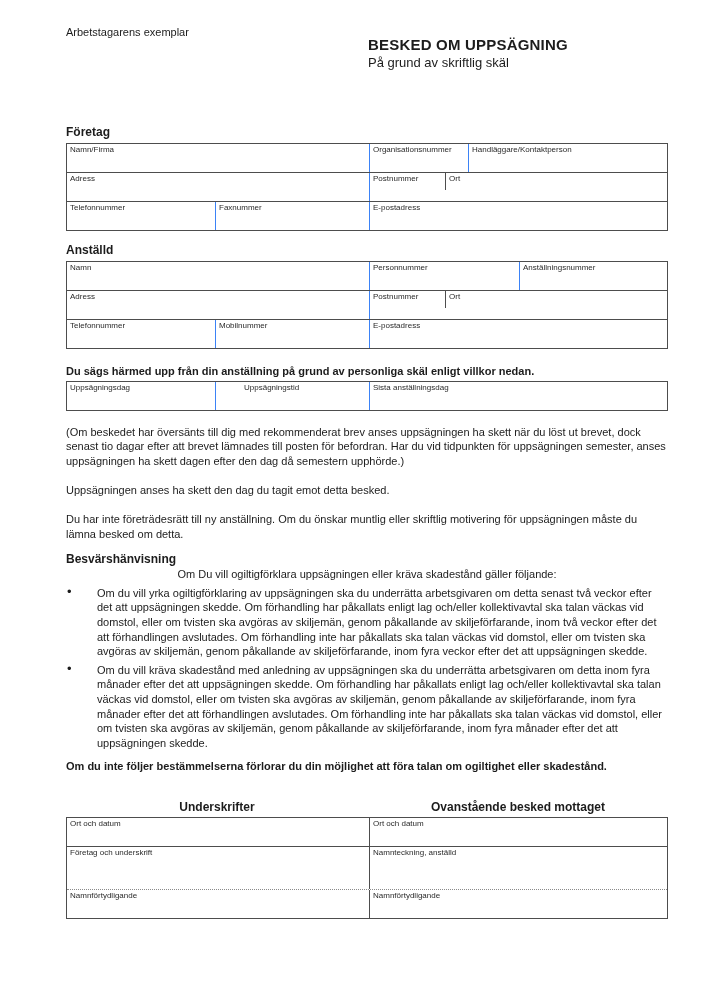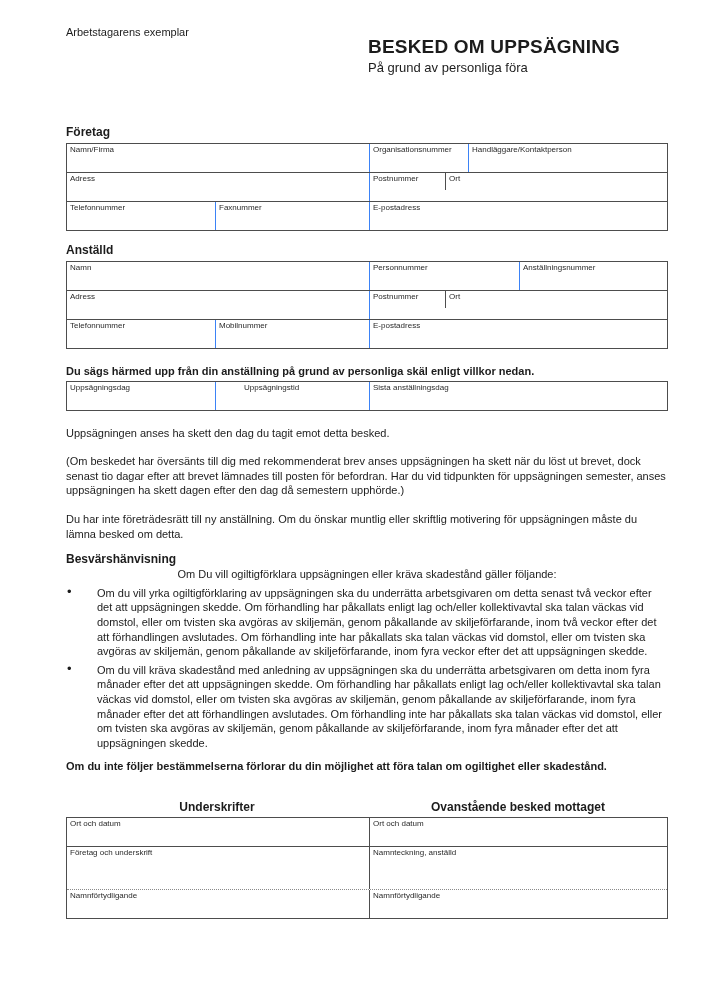--- a/index.html
+++ b/index.html
@@ -5,21 +5,21 @@
   html,body{margin:0;padding:0;background:#fff;}
   body{font-family:"Liberation Sans","DejaVu Sans",sans-serif;color:#1c1c1c;
        -webkit-font-smoothing:antialiased;}
   .page{position:relative;width:707px;height:1000px;background:#fff;overflow:hidden;}
   .content{position:absolute;left:66px;top:0;width:602px;}
 
   
   .header{position:relative;height:84px;box-sizing:border-box;padding-top:26px;}
   .copy-label{font-size:11px;}
   .title-block{position:absolute;left:302px;top:36px;}
-  .form-title{font-size:19px;font-weight:bold;letter-spacing:.2px;}
+  .form-title{font-size:15px;font-weight:bold;letter-spacing:.2px;}
   .form-subtitle{font-size:13px;margin-top:2px;}
 
   
   .section-heading{font-size:12px;font-weight:bold;line-height:15px;}
   .sh-company{margin-top:41px;}
   .sh-employee{margin-top:12px;}
 
   
   .form-table{border:1px solid #4d4d4d;margin-top:3px;}
   .form-table .row{display:flex;}
@@ -67,21 +67,21 @@
 </head>
 <body>
 
 <div class="page">
   <div class="content">
 
     <div class="header">
       <div class="copy-label">Arbetstagarens exemplar</div>
       <div class="title-block">
         <div class="form-title">BESKED OM UPPSÄGNING</div>
-        <div class="form-subtitle">På grund av personliga föra</div>
+        <div class="form-subtitle">På grund av skriftlig skäl</div>
       </div>
     </div>
 
     <div class="section-heading sh-company">Företag</div>
     <div class="form-table">
       <div class="row h28">
         <div class="cell" style="width:302px;">
           <span class="cl">Namn/Firma</span>
         </div>
         <div class="cell" style="width:99px;">
@@ -166,22 +166,22 @@
         </div>
         <div class="cell" style="width:154px;padding-left:28px;">
           <span class="cl">Uppsägningstid</span>
         </div>
         <div class="cell grow">
           <span class="cl">Sista anställningsdag</span>
         </div>
       </div>
     </div>
 
+    <div class="bodytext p2">(Om beskedet har översänts till dig med rekommenderat brev anses uppsägningen ha skett när du löst ut brevet, dock senast tio dagar efter att brevet lämnades till posten för befordran. Har du vid tidpunkten för uppsägningen semester, anses uppsägningen ha skett dagen efter den dag då semestern upphörde.)</div>
     <div class="bodytext p1">Uppsägningen anses ha skett den dag du tagit emot detta besked.</div>
-    <div class="bodytext p2">(Om beskedet har översänts till dig med rekommenderat brev anses uppsägningen ha skett när du löst ut brevet, dock senast tio dagar efter att brevet lämnades till posten för befordran. Har du vid tidpunkten för uppsägningen semester, anses uppsägningen ha skett dagen efter den dag då semestern upphörde.)</div>
     <div class="bodytext p3">Du har inte företrädesrätt till ny anställning. Om du önskar muntlig eller skriftlig motivering för uppsägningen måste du lämna besked om detta.</div>
 
     <div class="section-heading sh-appeal">Besvärshänvisning</div>
     <div class="bodytext appeal-intro">Om Du vill ogiltigförklara uppsägningen eller kräva skadestånd gäller följande:</div>
     <ul class="appeal-list">
       <li>Om du vill yrka ogiltigförklaring av uppsägningen ska du underrätta arbetsgivaren om detta senast två veckor efter det att uppsägningen skedde. Om förhandling har påkallats enligt lag och/eller kollektivavtal ska talan väckas vid domstol, eller om tvisten ska avgöras av skiljemän, genom påkallande av skiljeförfarande, inom två veckor efter det att förhandlingen avslutades. Om förhandling inte har påkallats ska talan väckas vid domstol, eller om tvisten ska avgöras av skiljemän, genom påkallande av skiljeförfarande, inom fyra veckor efter det att uppsägningen skedde.</li>
       <li>Om du vill kräva skadestånd med anledning av uppsägningen ska du underrätta arbetsgivaren om detta inom fyra månader efter det att uppsägningen skedde. Om förhandling har påkallats enligt lag och/eller kollektivavtal ska talan väckas vid domstol, eller om tvisten ska avgöras av skiljemän, genom påkallande av skiljeförfarande, inom fyra månader efter det att förhandlingen avslutades. Om förhandling inte har påkallats ska talan väckas vid domstol, eller om tvisten ska avgöras av skiljemän, genom påkallande av skiljeförfarande, inom fyra månader efter det att uppsägningen skedde.</li>
     </ul>
     <div class="bodytext closing">Om du inte följer bestämmelserna förlorar du din möjlighet att föra talan om ogiltighet eller skadestånd.</div>
 

